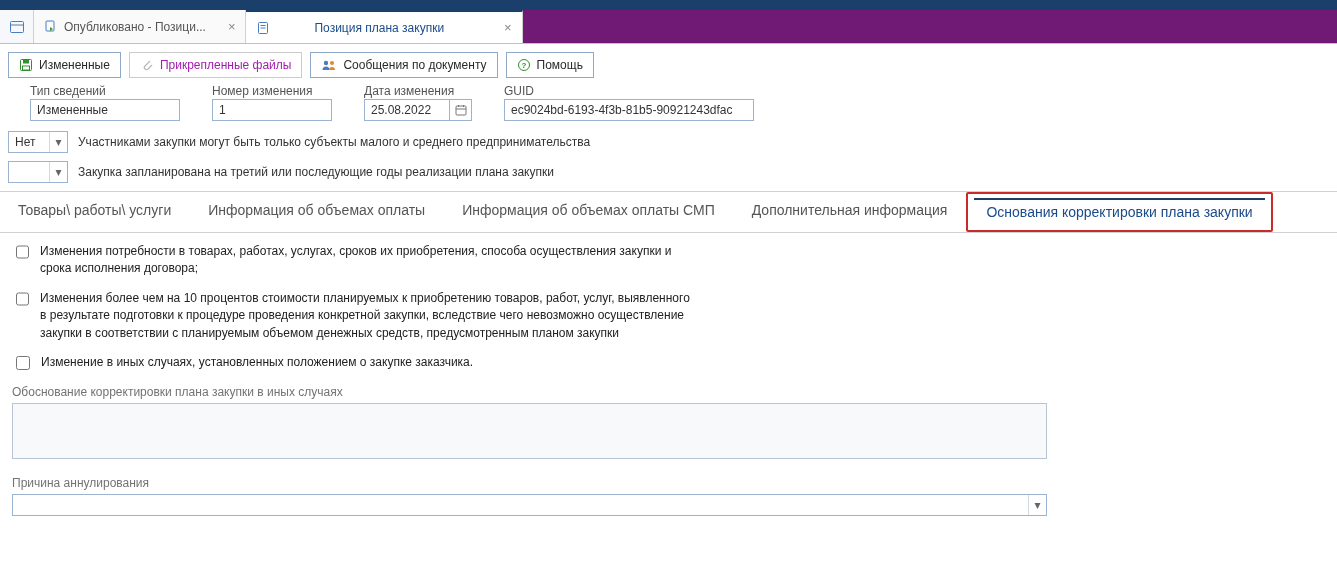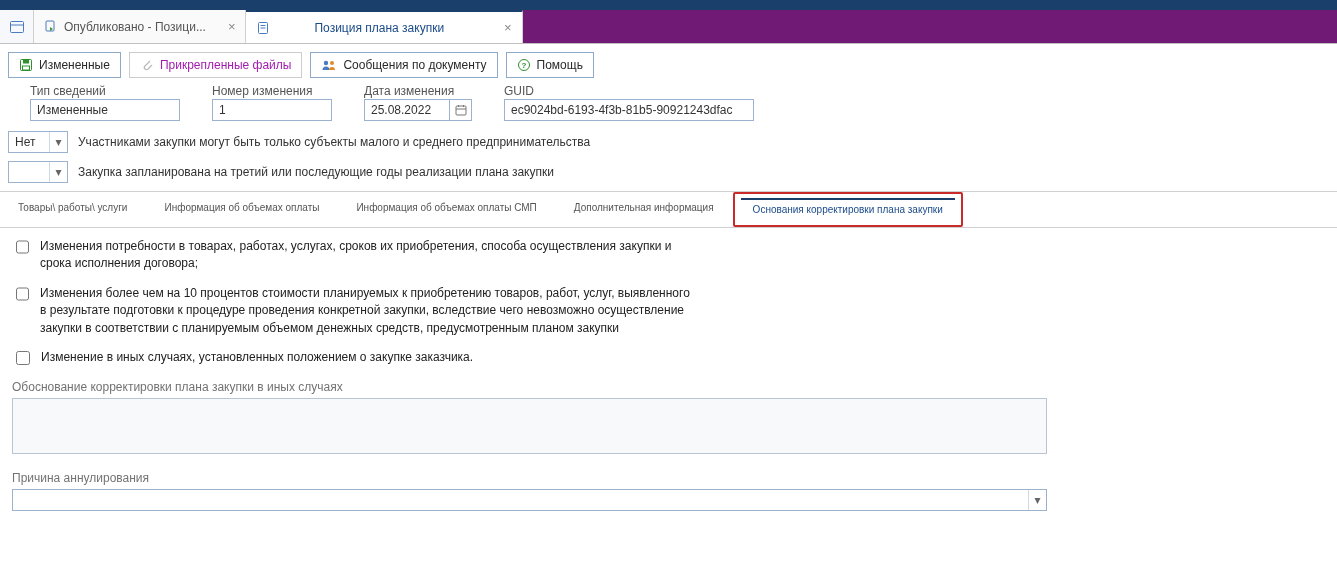--- a/index.html
+++ b/index.html
@@ -126,21 +126,21 @@
   }
   .tabs2 {
     display: flex;
     align-items: stretch;
     flex: 1;
   }
   .tab2 {
     padding: 10px 18px;
     color: #555;
     cursor: pointer;
-    font-size: 10px;
+    font-size: 14px;
     border-right: 1px solid transparent;
   }
   .tab2.selected {
     color: #1a4b8a;
     border: 2px solid #c92a2a;
     border-radius: 2px;
     position: relative;
     background: #fff;
   }
   .tab2.selected::before {

